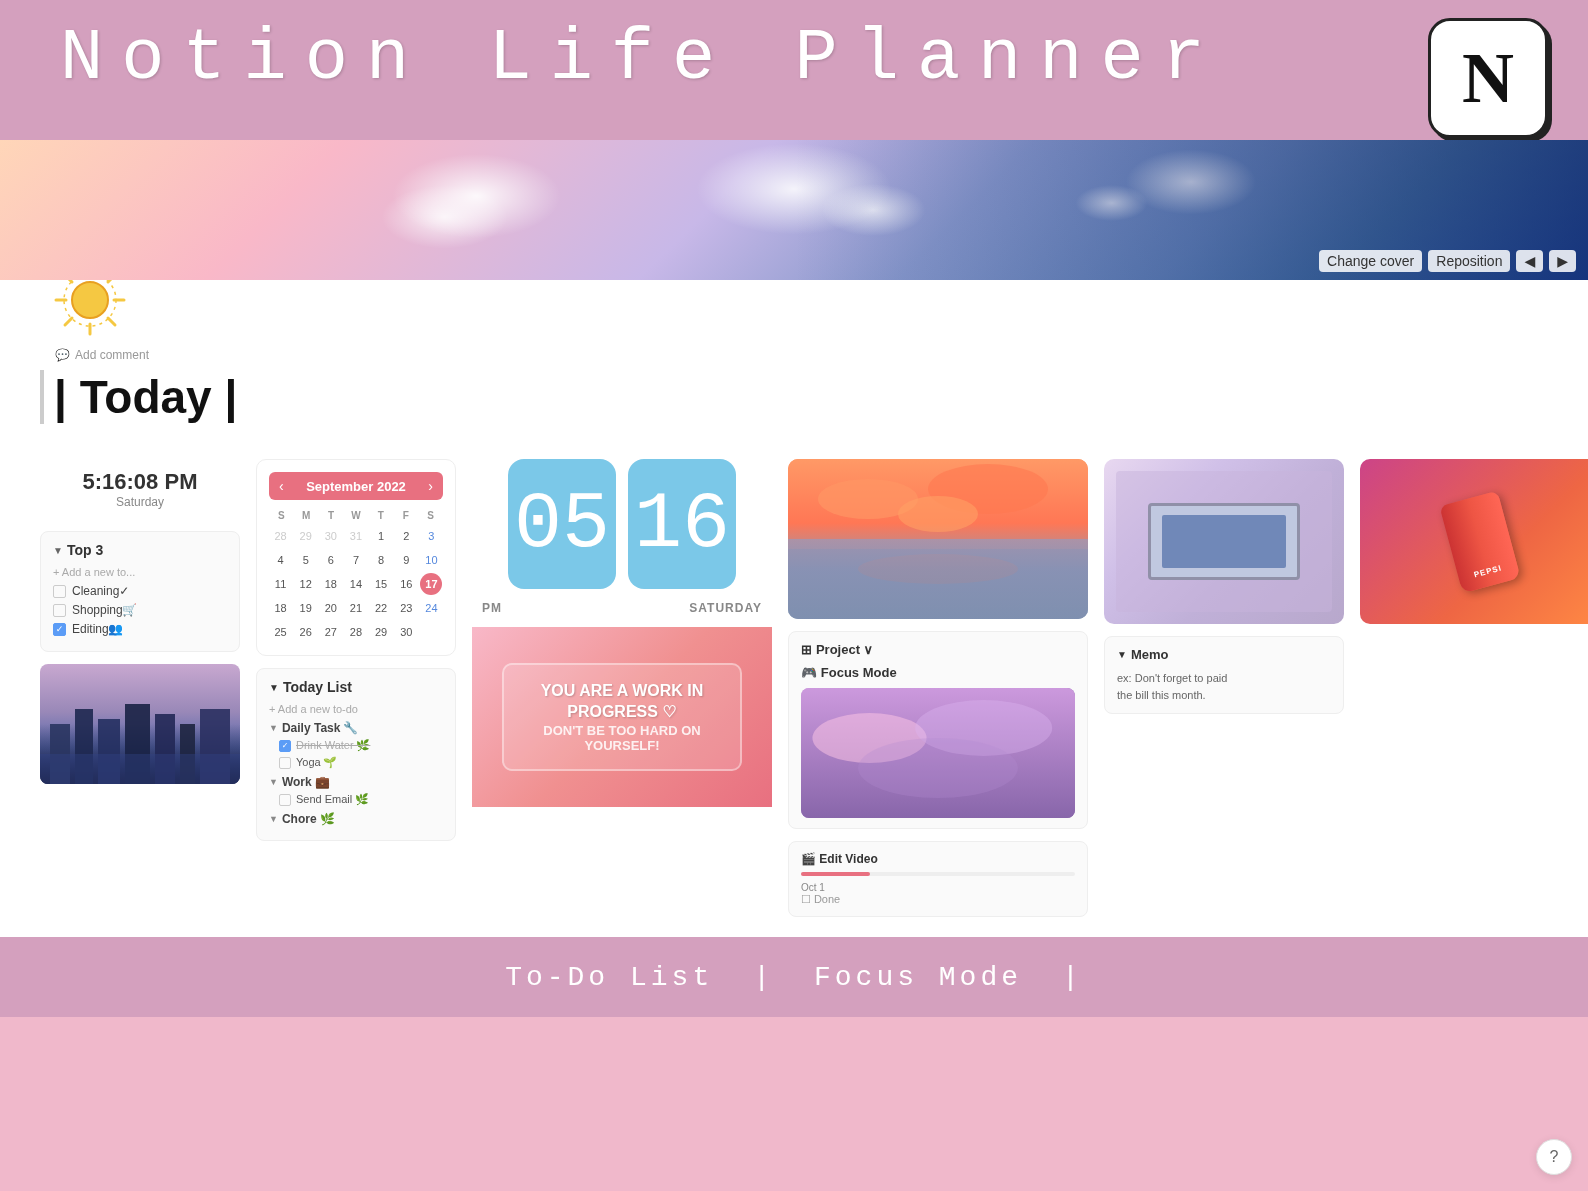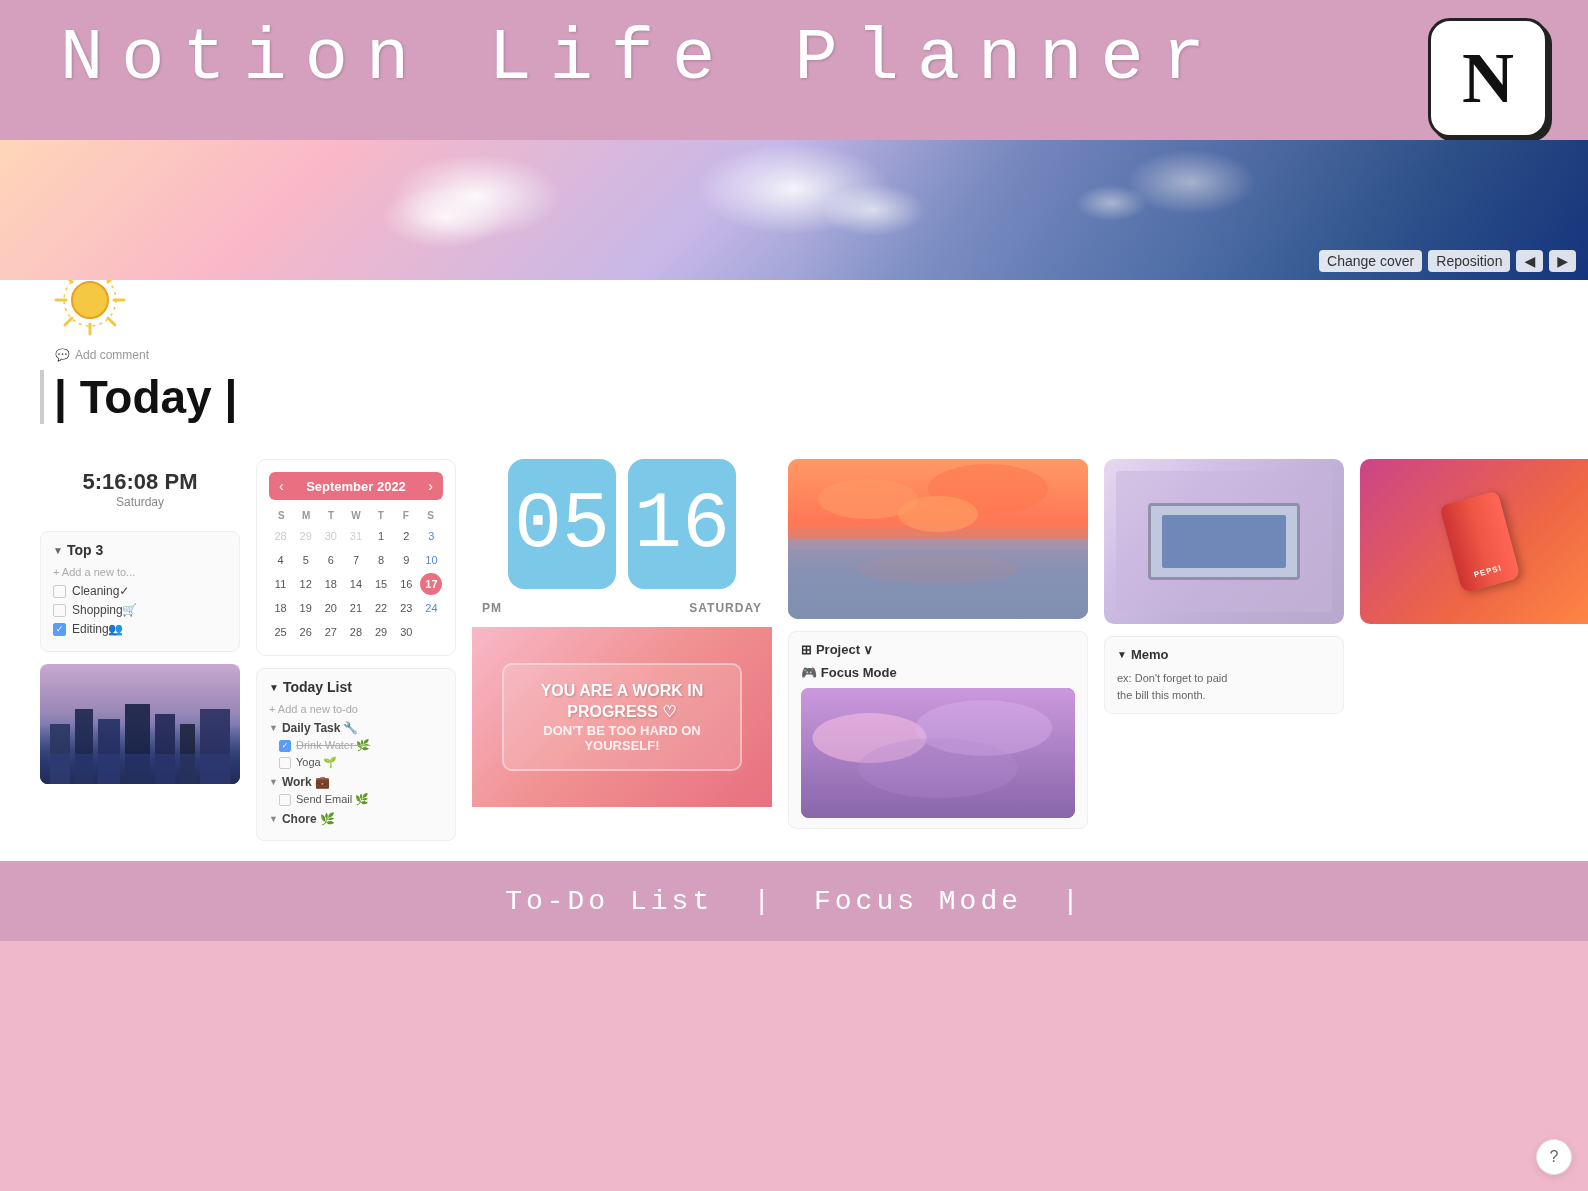--- a/index.html
+++ b/index.html
@@ -914,20 +914,31 @@
                 </linearGradient>
               </defs>
               <rect width="240" height="130" fill="url(#focusGrad)"></rect>
               <ellipse cx="60" cy="50" rx="50" ry="25" fill="rgba(255,200,230,0.5)"></ellipse>
               <ellipse cx="160" cy="40" rx="60" ry="28" fill="rgba(220,180,240,0.4)"></ellipse>
               <ellipse cx="120" cy="80" rx="70" ry="30" fill="rgba(180,140,210,0.3)"></ellipse>
             </svg>
           </div>
         </div>
 
+        <div class="edit-video-card">
+          <div class="edit-video-title">
+            <span>🎬</span>
+            <span>Edit Video</span>
+          </div>
+          <div class="progress-bar">
+            <div class="progress-fill"></div>
+          </div>
+          <div class="card-meta">Oct 1</div>
+          <div class="card-status">☐ Done</div>
+        </div>
       </div>
 
       <div class="memo-col">
 
         <div class="retro-computer-img">
           <div class="retro-desk">
             <div class="retro-monitor">
               <div class="retro-screen"></div>
             </div>
           </div>

